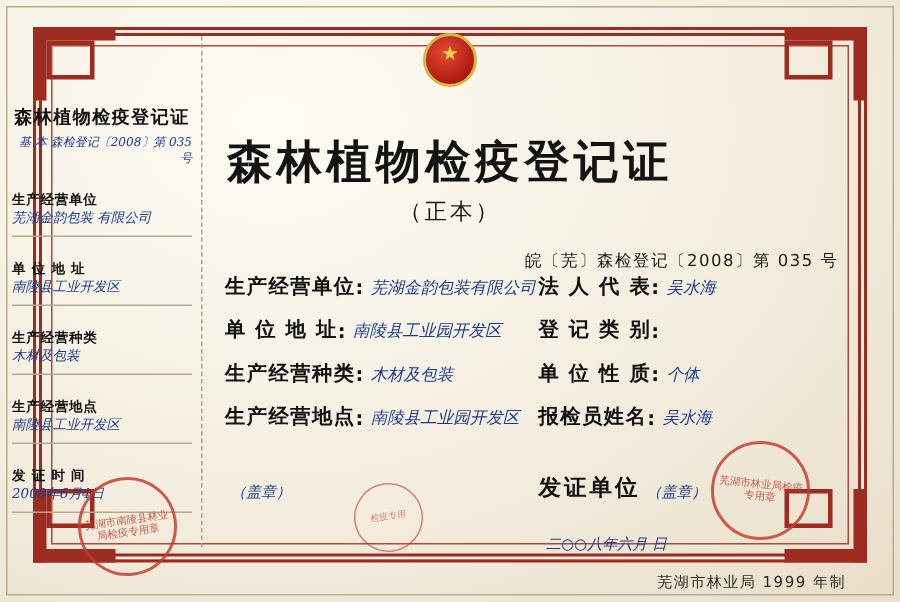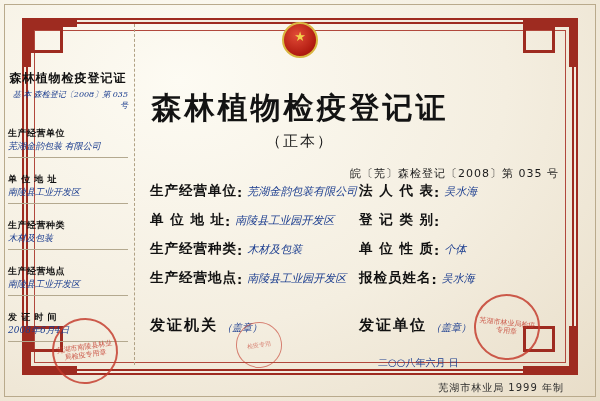--- a/index.html
+++ b/index.html
@@ -99,22 +99,22 @@
   .issue-row{
     position:absolute;left:150px;top:316px;width:418px;display:flex;
   }
   .issue-col{width:50%;display:flex;align-items:flex-end;}
   .issue-label{font-size:15px;font-weight:bold;color:#111;letter-spacing:2px;white-space:nowrap;}
   .issue-val{
     flex:1;margin-left:4px;font-size:10px;color:#1b3d8f;
     font-family:"DejaVu Serif","Liberation Serif",serif;font-style:italic;
   }
   .issue-date{
-    position:absolute;left:378px;top:356px;font-size:10px;color:#1b3d8f;
-    font-family:"DejaVu Serif","Liberation Serif",serif;
+    position:absolute;left:364px;top:356px;font-size:10px;color:#1b3d8f;
+    font-family:"DejaVu Serif","Liberation Serif",serif;font-style:italic;
   }
 
   
   .stub{
     position:absolute;left:8px;top:70px;width:120px;
   }
   .stub-title{
     text-align:center;font-size:12px;font-weight:bold;color:#111;
     letter-spacing:1px;margin-bottom:2px;
   }
@@ -224,21 +224,20 @@
         <span class="flabel">报检员姓名</span>
         <span class="fcolon">:</span>
         <span class="fvalue">吴水海</span>
       </div>
     </div>
 
   </div>
 
   <div class="issue-row">
     <div class="issue-col">
-      <span class="issue-label">发证机关</span>
       <span class="issue-val">（盖章）</span>
     </div>
     <div class="issue-col">
       <span class="issue-label">发证单位</span>
       <span class="issue-val">（盖章）</span>
     </div>
   </div>
   <div class="issue-date">二○○八年六月 日</div>
 
   <div class="stub-divider"></div>

